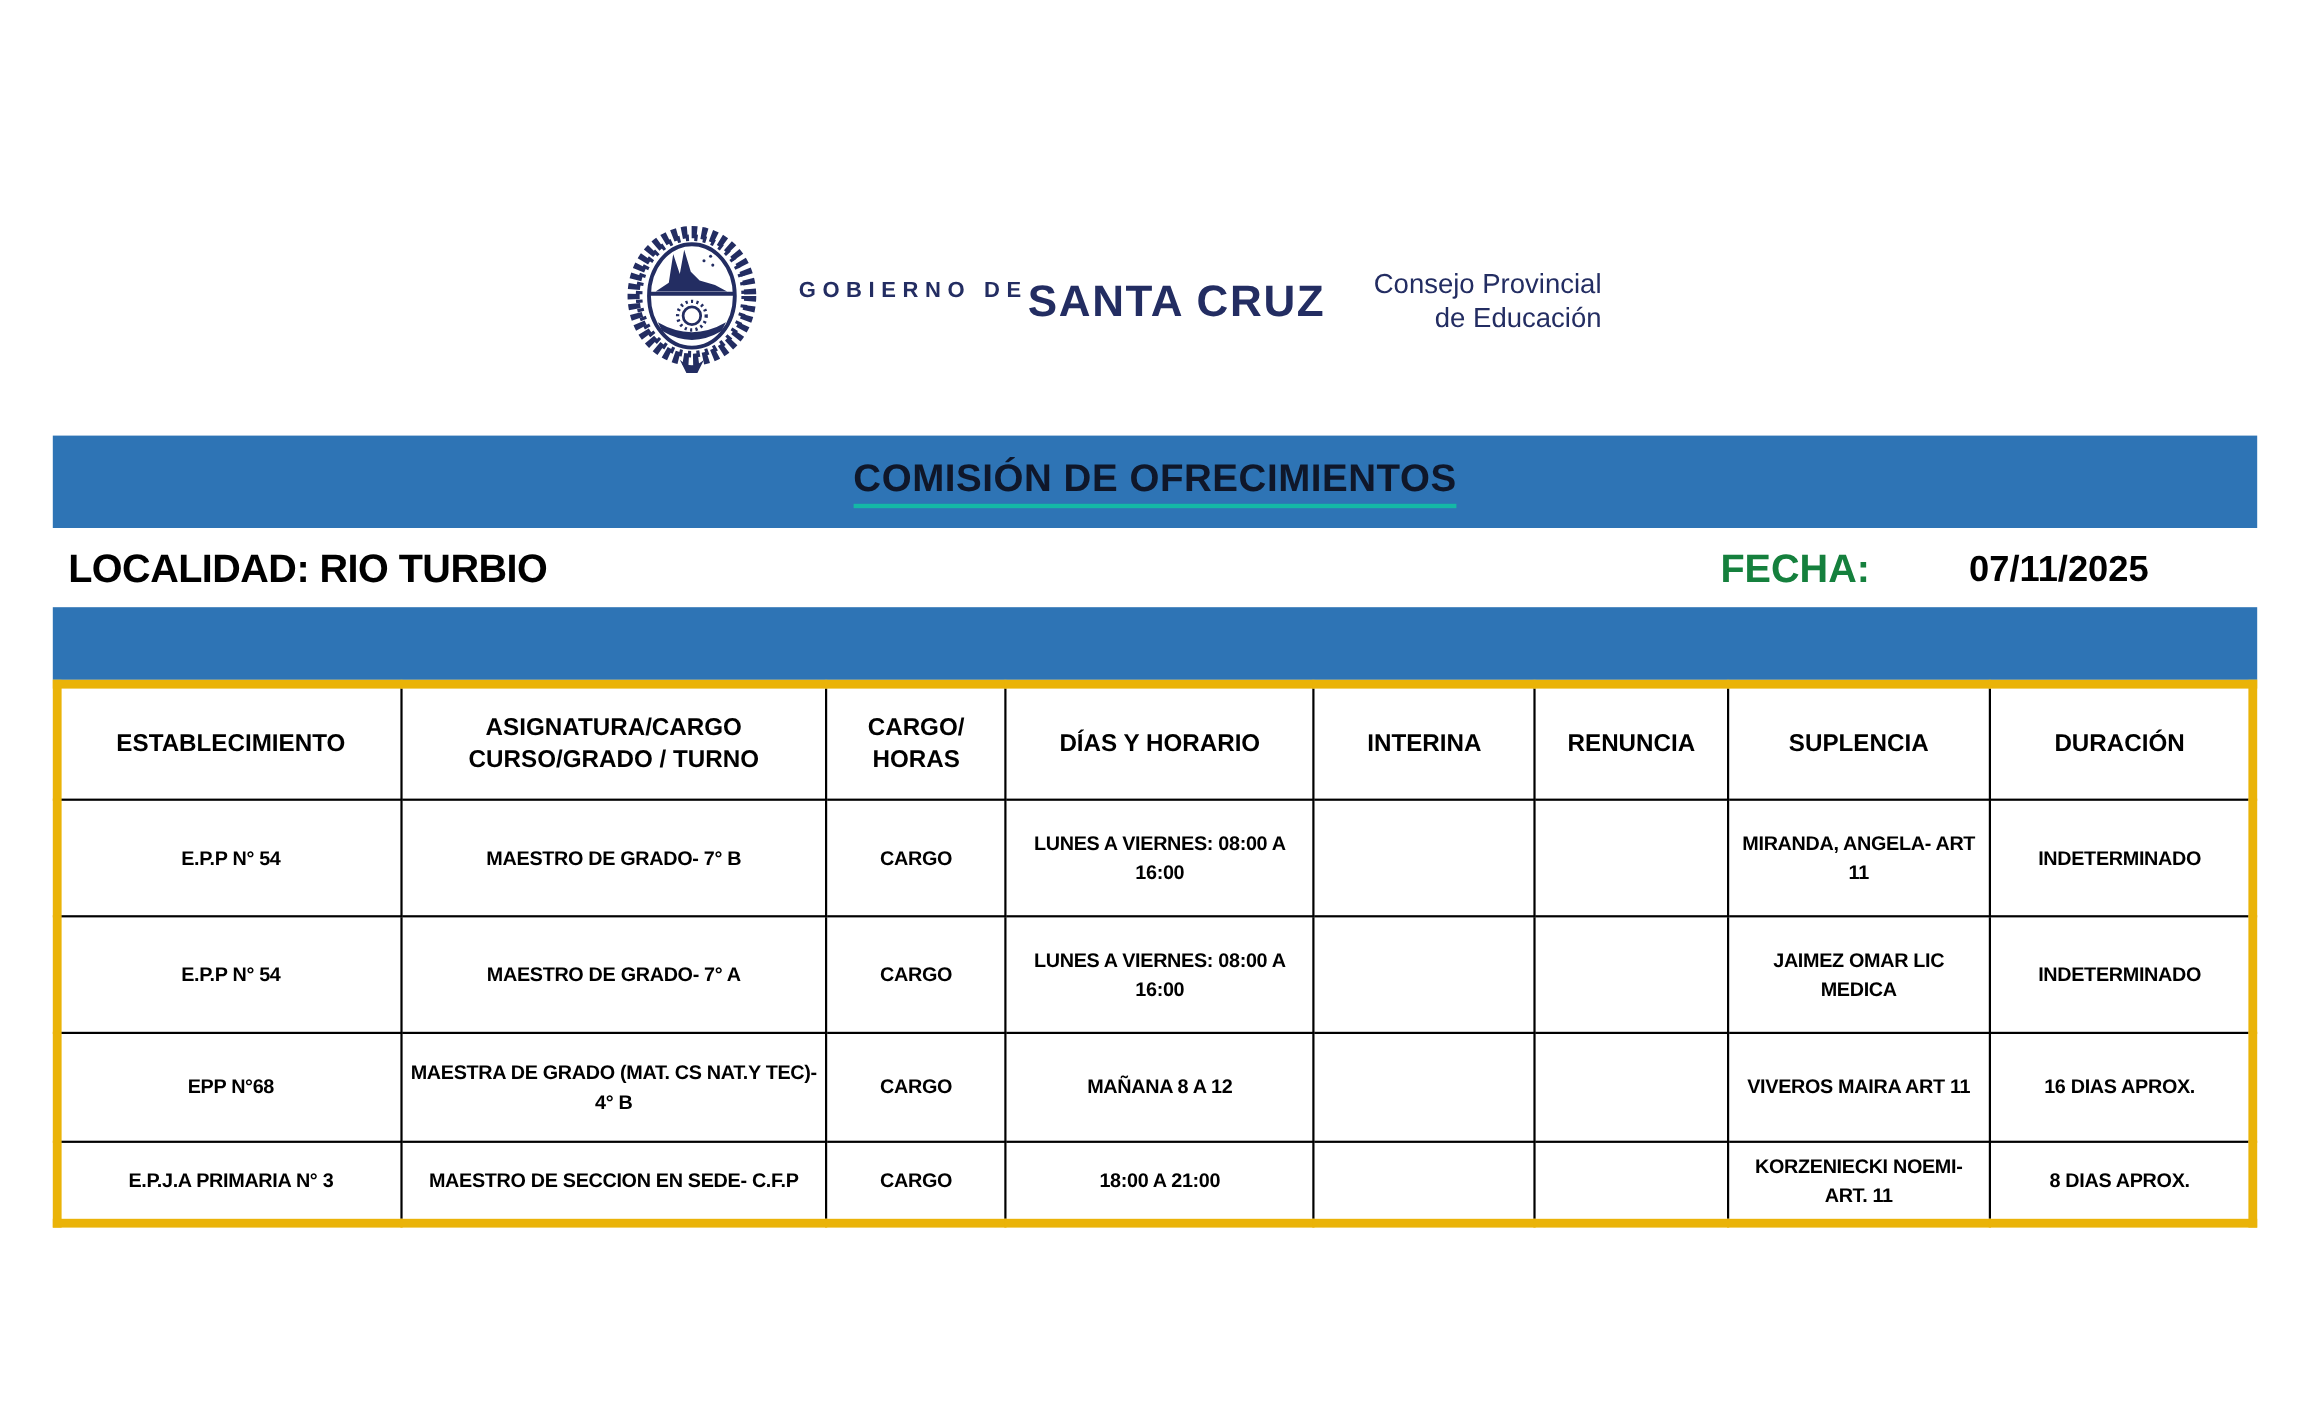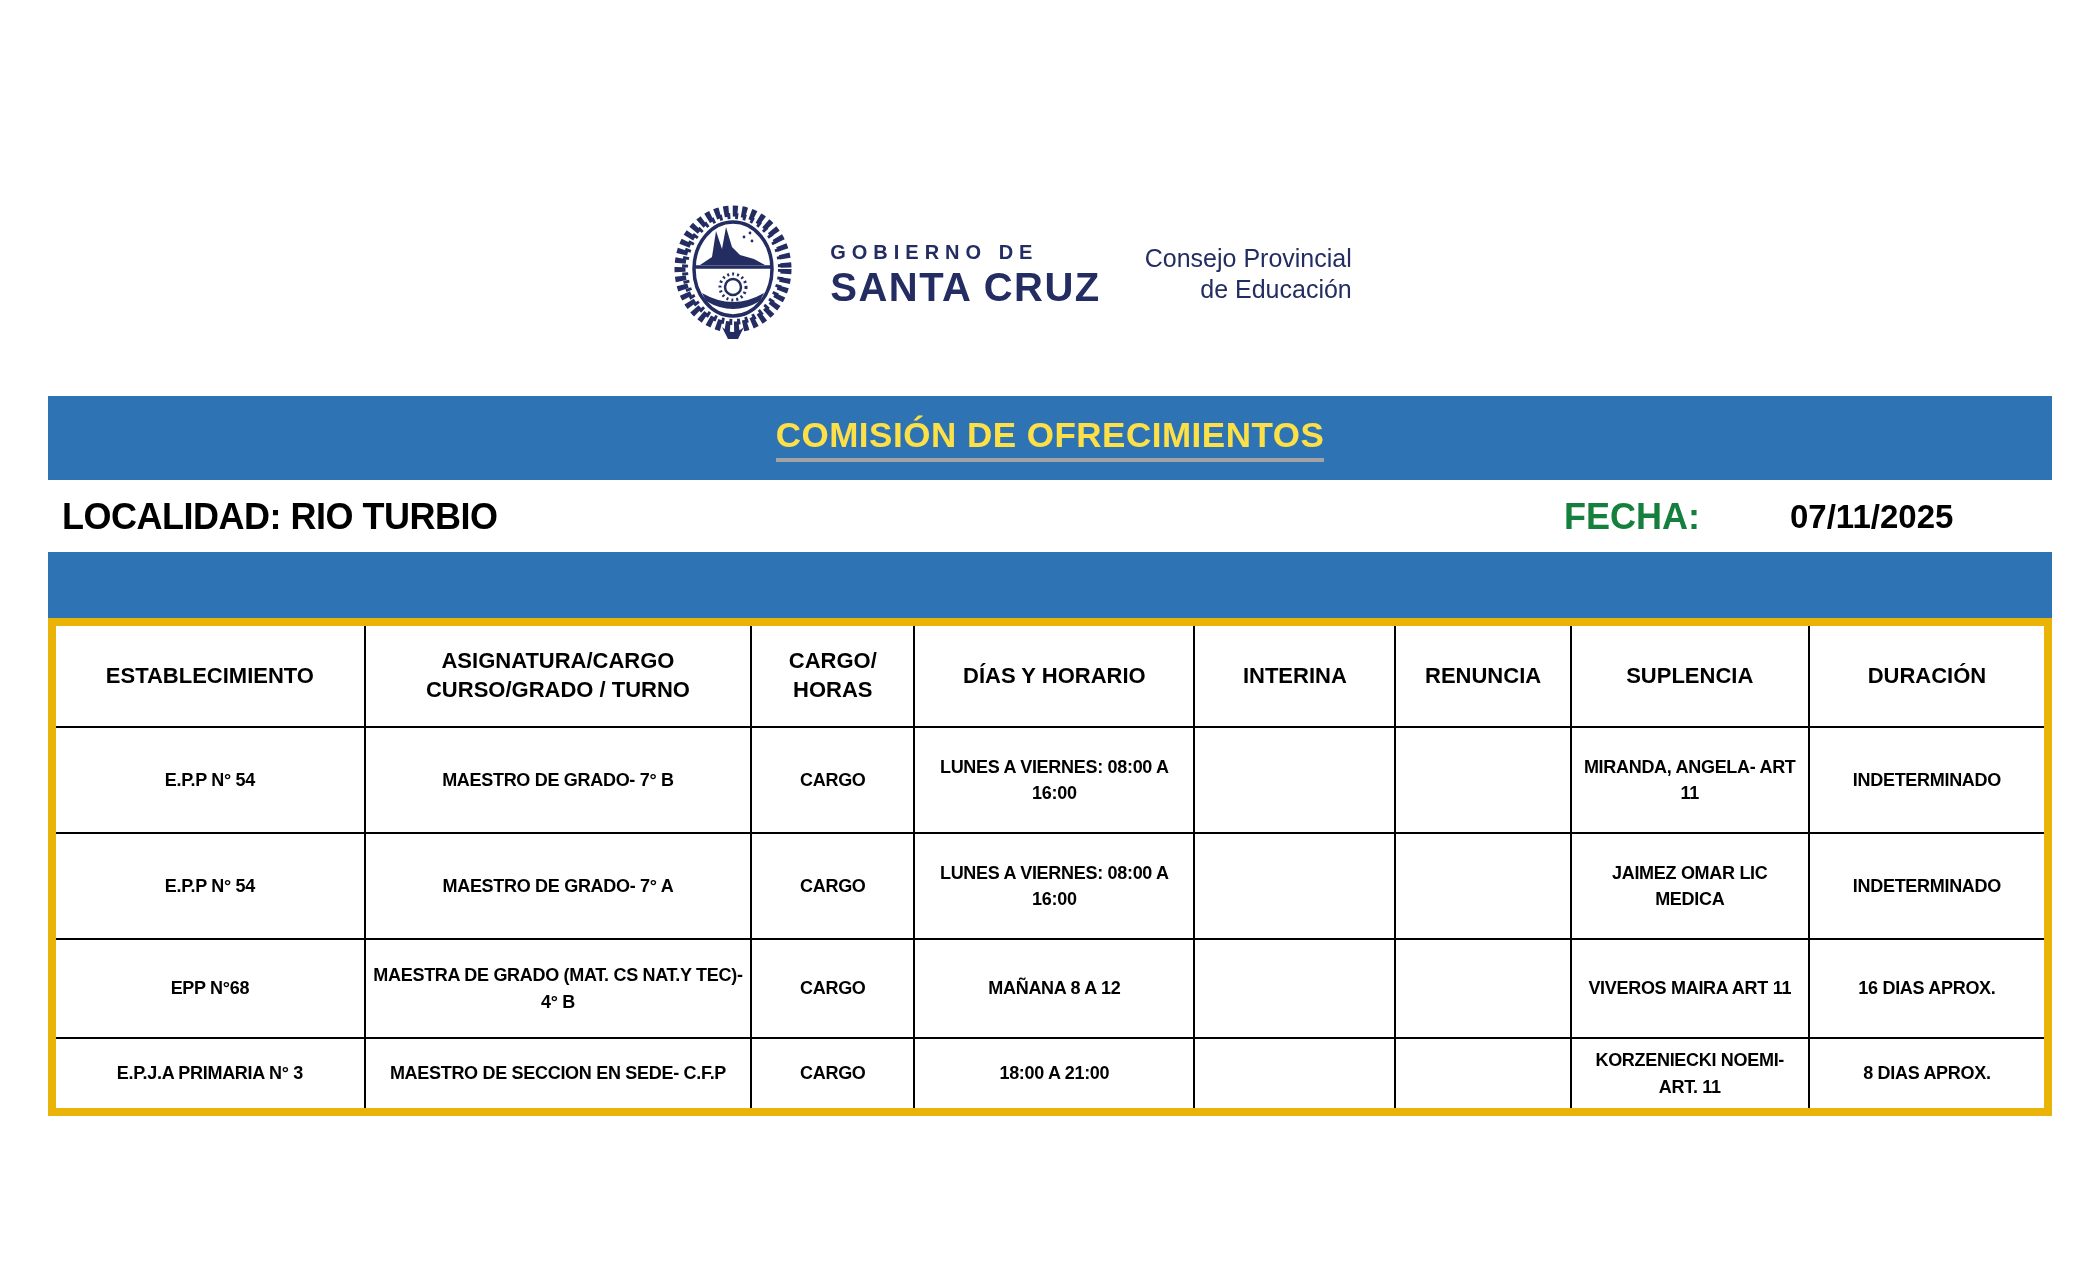--- a/index.html
+++ b/index.html
@@ -14,21 +14,21 @@
 
   
   .logo-row {
     position: absolute;
     top: 205px; left: 0; width: 100%;
     display: flex; justify-content: center; align-items: center;
     gap: 36px;
     transform: translateX(-38px);
   }
   .crest { width: 122px; height: 138px; flex: 0 0 auto; }
-  .gov-text { display: flex; flex-direction: column; }
+  .gov-text { display: flex; flex-direction: row; }
   .gov-line1 {
     color: #232d62; font-size: 20px; font-weight: 600;
     letter-spacing: 6px; line-height: 1.25;
   }
   .gov-line2 {
     color: #232d62; font-size: 40px; font-weight: 800;
     letter-spacing: 1.5px; line-height: 1.1;
   }
   .consejo-text {
     color: #232d62; font-size: 25px; font-weight: 500;
@@ -36,23 +36,23 @@
   }
 
   
   .title-bar {
     position: absolute; left: 48px; top: 396px;
     width: 2004px; height: 84px;
     background: #2e74b5;
     display: flex; align-items: center; justify-content: center;
   }
   .title-bar .title-text {
-    color: #fde047; font-size: 35px; font-weight: bold;
+    color: #0f172a; font-size: 35px; font-weight: bold;
     letter-spacing: 0.5px;
-    border-bottom: 4px solid #a3a3a3;
+    border-bottom: 4px solid #14b8a6;
     padding-bottom: 3px;
   }
 
   
   .meta-row { position: absolute; left: 48px; top: 484px; width: 2004px; height: 66px; }
   .localidad {
     position: absolute; left: 14px; top: 50%; transform: translateY(-50%);
     font-size: 36px; font-weight: bold; color: #000; letter-spacing: -0.5px;
   }
   .fecha-label {

